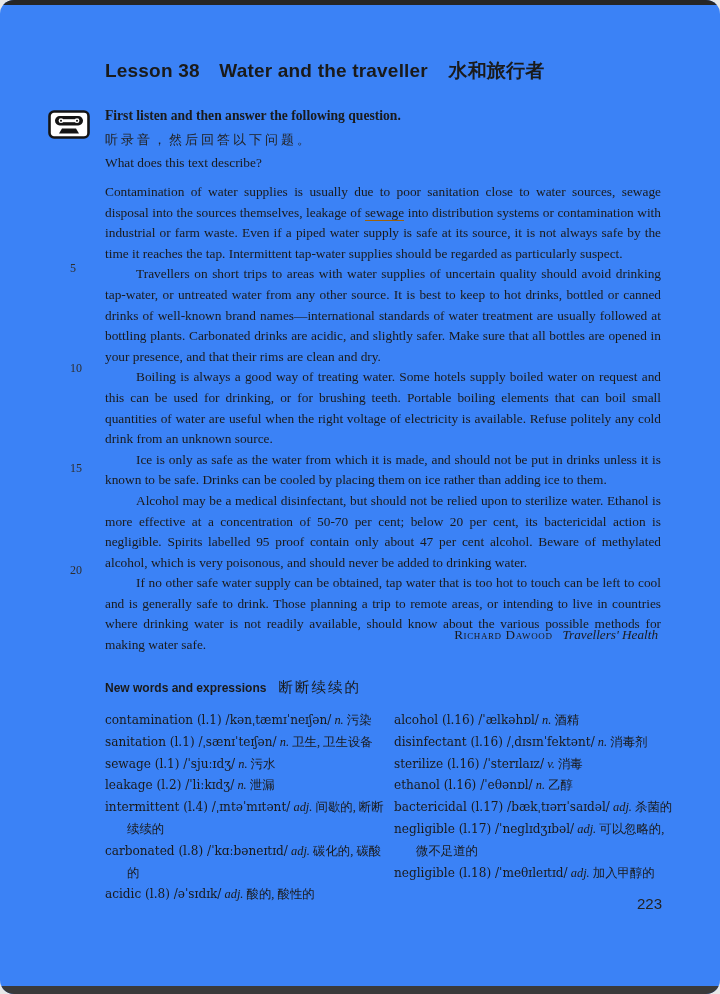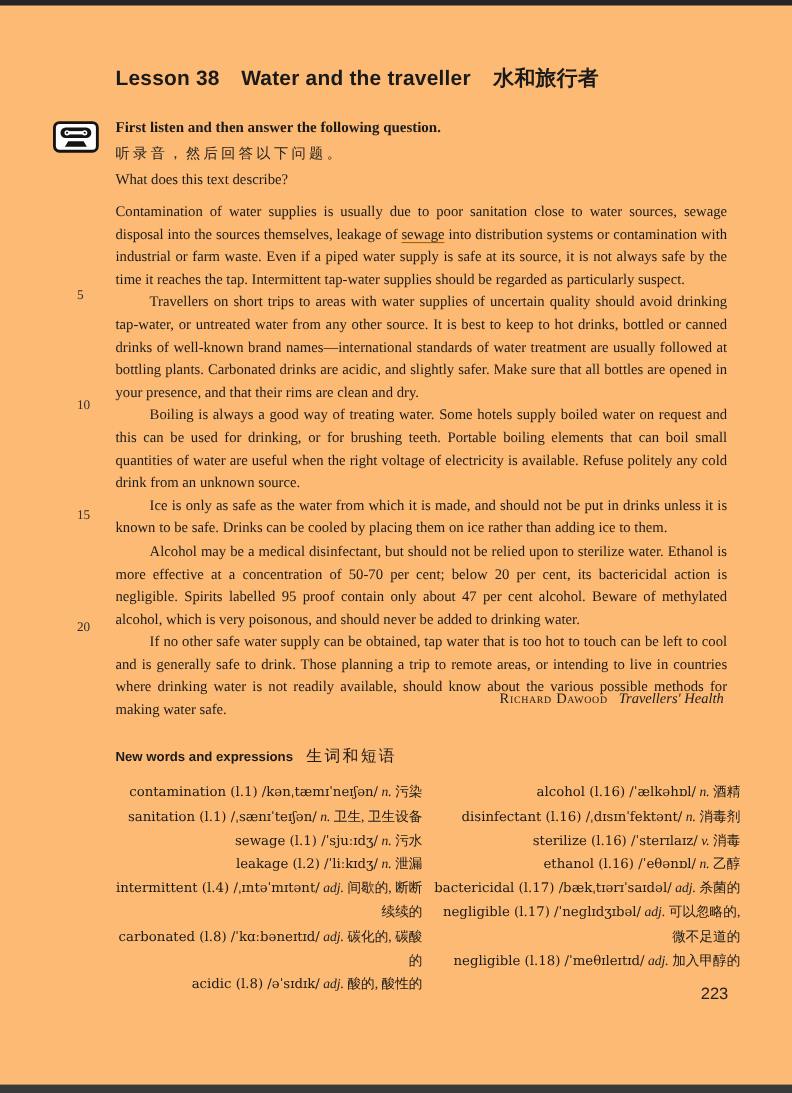--- a/index.html
+++ b/index.html
@@ -1,22 +1,23 @@
 <!DOCTYPE html>
 <html><head>
 <meta charset="utf-8">
 <style>
   html,body{margin:0;padding:0;background:#e8e8e8;}
   .sheet{
     position:relative;
     width:720px;height:994px;
-    background:#fdba74;
+    background:#3b82f6;
     overflow:hidden;
     font-family:"Liberation Serif","DejaVu Serif",serif;
     color:#1a1a1a;
+    border-radius:14px;
   }
   .edge-top{position:absolute;top:0;left:0;right:0;height:5px;background:#262626;}
   .edge-bottom{position:absolute;bottom:0;left:0;right:0;height:8px;background:#3a3a3a;}
 
   .lesson-title{
     position:absolute;left:105px;top:58px;
     font-family:"Liberation Sans","DejaVu Sans",sans-serif;
     font-weight:bold;font-size:19px;letter-spacing:.2px;
     white-space:nowrap;
   }
@@ -73,21 +74,21 @@
   .vocab-heading .zh{
     font-size:14.5px;margin-left:8px;letter-spacing:2px;
     font-family:"Liberation Serif","DejaVu Serif",serif;
   }
 
   .vocab-cols{
     position:absolute;left:105px;top:710px;width:568px;
     display:flex;gap:10px;
     font-size:12.4px;line-height:21.8px;
   }
-  .vcol{width:279px;text-align:right;}
+  .vcol{width:279px;}
   .ventry{margin:0;padding-left:22px;text-indent:-22px;}
   .ventry .pos{font-style:italic;}
   .ventry .head{font-family:"DejaVu Serif",serif;font-size:12.1px;}
 
   .page-number{
     position:absolute;left:637px;top:895px;
     font-family:"Liberation Sans","DejaVu Sans",sans-serif;
     font-size:15px;color:#222;
   }
 </style>
@@ -133,21 +134,21 @@
     <p class="indent">Alcohol may be a medical disinfectant, but should not be relied upon to sterilize water. Ethanol is more effective at a concentration of 50-70 per cent; below 20 per cent, its bactericidal action is negligible. Spirits labelled 95 proof contain only about 47 per cent alcohol. Beware of methylated alcohol, which is very poisonous, and should never be added to drinking water.</p>
     <p class="indent">If no other safe water supply can be obtained, tap water that is too hot to touch can be left to cool and is generally safe to drink. Those planning a trip to remote areas, or intending to live in countries where drinking water is not readily available, should know about the various possible methods for making water safe.</p>
   </div>
 
   <div class="attribution">
     <span class="author">Richard Dawood</span><span class="work">Travellers' Health</span>
   </div>
 
   <div class="vocab-heading">
     <span class="en">New words and expressions</span>
-    <span class="zh">生词和短语</span>
+    <span class="zh">断断续续的</span>
   </div>
 
   <div class="vocab-cols">
     <div class="vcol">
       <p class="ventry"><span class="head">contamination (l.1) /kənˌtæmɪˈneɪʃən/</span> <i class="pos">n.</i> <span class="zh">污染</span></p>
       <p class="ventry"><span class="head">sanitation (l.1) /ˌsænɪˈteɪʃən/</span> <i class="pos">n.</i> <span class="zh">卫生, 卫生设备</span></p>
       <p class="ventry"><span class="head">sewage (l.1) /ˈsjuːɪdʒ/</span> <i class="pos">n.</i> <span class="zh">污水</span></p>
       <p class="ventry"><span class="head">leakage (l.2) /ˈliːkɪdʒ/</span> <i class="pos">n.</i> <span class="zh">泄漏</span></p>
       <p class="ventry"><span class="head">intermittent (l.4) /ˌɪntəˈmɪtənt/</span> <i class="pos">adj.</i> <span class="zh">间歇的, 断断续续的</span></p>
       <p class="ventry"><span class="head">carbonated (l.8) /ˈkɑːbəneɪtɪd/</span> <i class="pos">adj.</i> <span class="zh">碳化的, 碳酸的</span></p>

